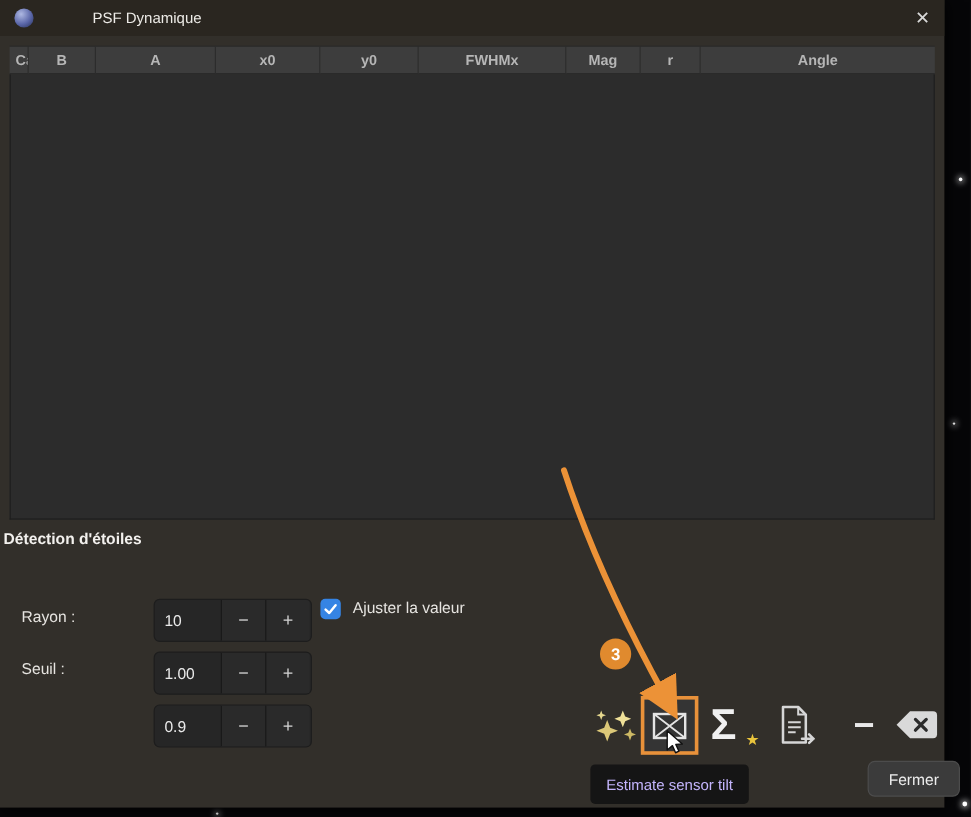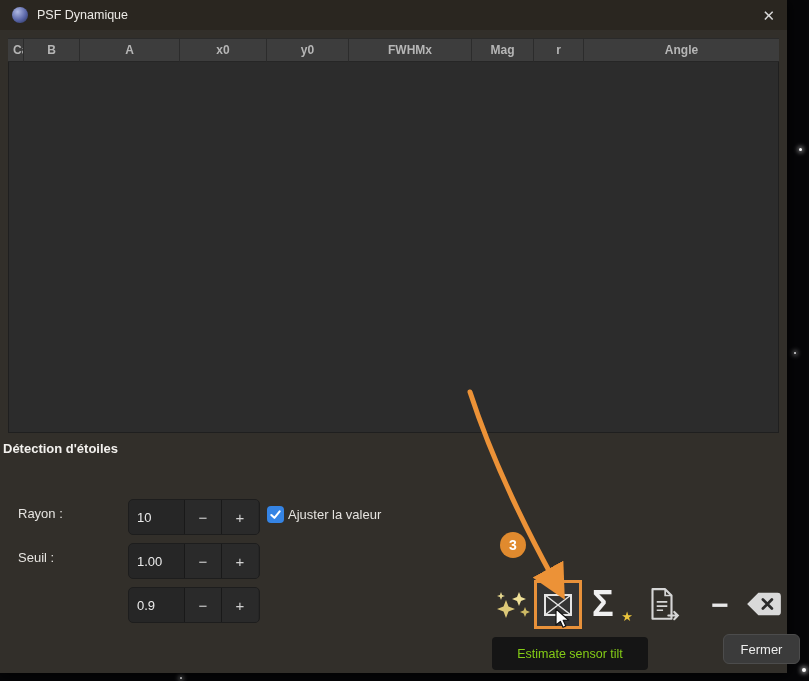--- a/index.html
+++ b/index.html
@@ -33,21 +33,21 @@
   .titlebar {
     position: absolute; left: 0; top: 0; right: 0; height: 30px;
     background: #2a2620;
     display: flex; align-items: center; gap: 9px; padding: 0 12px;
   }
   .app-icon {
     width: 16px; height: 16px; border-radius: 50%;
     background: radial-gradient(circle at 35% 30%, #aeb8e2, #5a66a8 55%, #232c52);
     flex: 0 0 auto;
   }
-  .win-title { color: #eceae6; font-size: 12.5px; }
+  .win-title { color: #eceae6; font-size: 12.5px; margin-left: 40px; }
   .close-btn { margin-left: auto; color: #d8d8d8; font-size: 15px; line-height: 1; cursor: default; }
 
   
   .table { position: absolute; left: 8px; right: 8px; top: 38px; height: 395px; }
   .thead { display: flex; height: 24px; border-top: 1px solid #2a2a2a; }
   .th {
     background: #3d3d3d; border-right: 1px solid #2c2c2c; border-bottom: 1px solid #262626;
     color: #b6b6b6; font-size: 12px; font-weight: bold;
     display: flex; align-items: center; justify-content: center;
     overflow: hidden; white-space: nowrap;
@@ -68,21 +68,21 @@
   .spin {
     position: absolute; left: 110px; top: 0; width: 132px; height: 36px;
     background: #262626; border: 1px solid #1d1d1d; border-radius: 5px;
     display: flex; overflow: hidden;
   }
   .spin .val { width: 55px; padding-left: 8px; display: flex; align-items: center; color: #eaeaea; font-size: 13px; }
   .spin .sbtn {
     width: 37px; border-left: 1px solid #191919; display: flex; align-items: center; justify-content: center;
     color: #d2d2d2; font-size: 15px; background: #2a2a2a;
   }
-  .chk-group { position: absolute; left: 249px; top: 0; height: 30px; display: flex; align-items: center; gap: 4px; }
+  .chk-group { position: absolute; left: 249px; top: 0; height: 30px; display: flex; align-items: flex-start; gap: 10px; }
   .checkbox {
     width: 17px; height: 17px; border-radius: 4px; background: #3584e4;
     display: flex; align-items: center; justify-content: center;
   }
   .chk-label { color: #e6e4e0; font-size: 13px; }
 
   
   .tool { position: absolute; display: flex; align-items: center; justify-content: center; }
   .tool-stars   { left: 492px; top: 585px; width: 40px; height: 40px; }
   .tool-tilt {
@@ -93,24 +93,24 @@
   .sigma-glyph  { color: #f0f0f0; font-size: 36px; font-weight: bold; line-height: 42px; }
   .sigma-star   { position: absolute; right: -7px; bottom: 1px; color: #e9c43c; font-size: 13px; }
   .tool-doc     { left: 642px; top: 585px; width: 40px; height: 40px; }
   .tool-minus   { left: 705px; top: 585px; width: 30px; height: 40px; color: #e8e8e8; font-size: 30px; font-weight: bold; }
   .tool-del     { left: 745px; top: 590px; width: 38px; height: 28px; }
 
   .cursor { position: absolute; left: 554px; top: 608px; z-index: 8; }
 
   
   .tooltip {
-    position: absolute; left: 492px; top: 637px; width: 156px; height: 33px;
+    position: absolute; left: 492px; top: 637px; width: 132px; height: 33px;
     background: #151515; border-radius: 4px; z-index: 6;
     display: flex; align-items: center; justify-content: center;
-    color: #84cc16; font-size: 12.5px;
+    color: #c4b5fd; font-size: 12.5px;
   }
   .fermer {
     position: absolute; left: 710px; top: 634px; width: 77px; height: 30px;
     background: #3b3b3b; border: 1px solid #4c4c4c; border-radius: 6px;
     display: flex; align-items: center; justify-content: center;
     color: #ededed; font-size: 13px; margin-left: 13px;
   }
 
   
   .badge {

